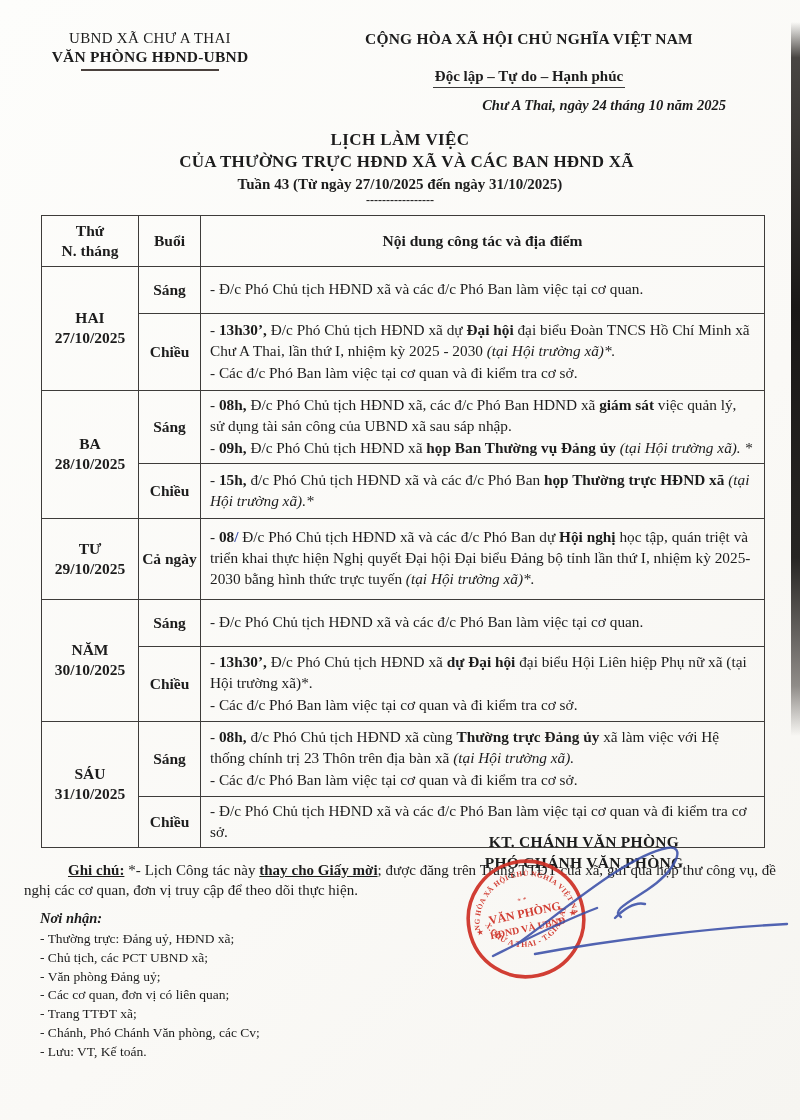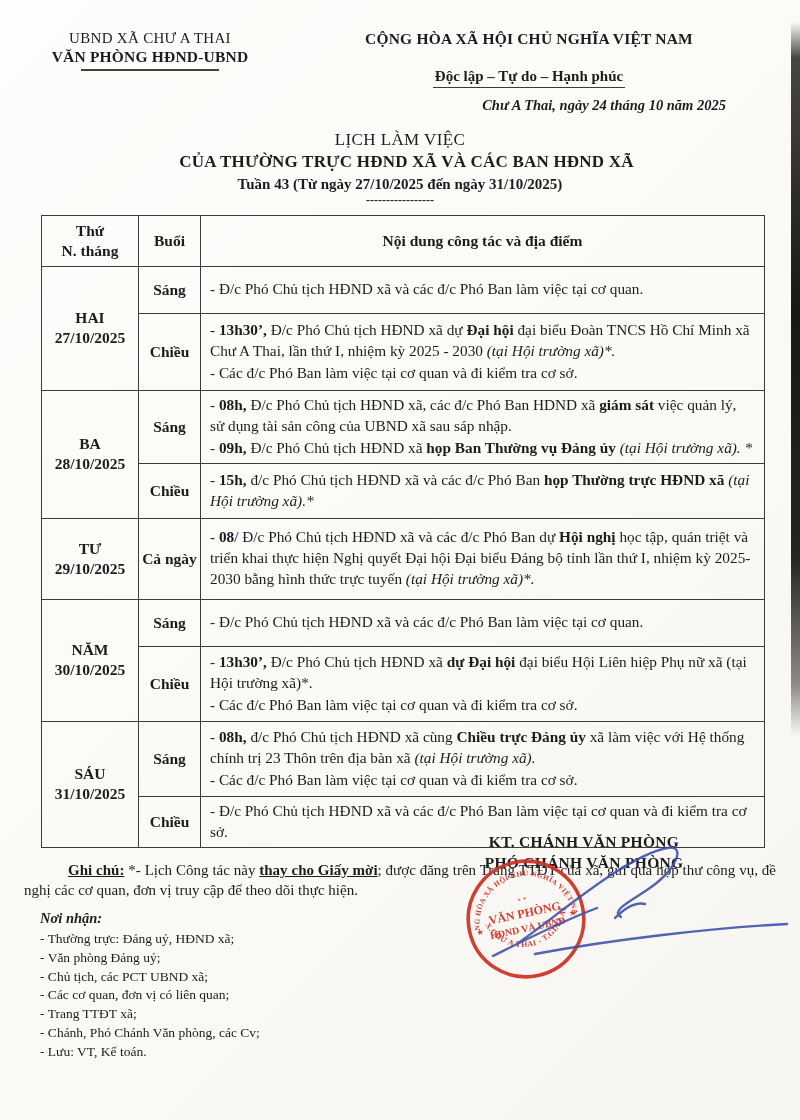--- a/index.html
+++ b/index.html
@@ -16,21 +16,21 @@
   .org .l2{font-size:15.5px; font-weight:bold; margin-top:1px; letter-spacing:.2px;}
   .org-underline{width:138px; border-top:2px solid #4a413d; margin:3px auto 0;}
   .national{flex:1; text-align:center; padding-right:42px;}
   .national .l1{font-size:15.5px; font-weight:bold; letter-spacing:.2px;}
   .national .l2{display:inline-block; font-size:15px; font-weight:bold; margin-top:2px;
                 border-bottom:1.5px solid #3a3a3a; padding:0 2px 2px;}
   .date-line{text-align:right; padding-right:74px; margin-top:9px;
              font-style:italic; font-weight:bold; font-size:14.5px;}
   
   .title{text-align:center; margin-top:15px; line-height:1.3;}
-  .title .t1{font-size:17px; font-weight:normal; letter-spacing:.4px;}
+  .title .t1{font-size:17px; font-weight:bold; letter-spacing:.4px;}
   .title .t2{font-size:17px; font-weight:bold; letter-spacing:.2px;padding-left:13px;}
   .title .t3{font-size:15px; font-weight:bold; margin-top:2px;}
   .title .divider{font-size:12px; font-weight:bold; line-height:10px; letter-spacing:0;}
   
   table.schedule{border-collapse:collapse; margin:10px 35px 12px 41px; width:724px;
                  table-layout:fixed;}
   .schedule th,.schedule td{border:1px solid #3e3c3a;}
   .schedule thead th{font-size:15.5px; font-weight:bold; padding:3px 2px; height:44px;}
   .th-day{width:92px; white-space:pre-line; line-height:1.25;}
   .th-session{width:57px;}
@@ -161,41 +161,41 @@
             <div class="line"><span>- Các đ/c Phó Ban làm việc tại cơ quan và đi kiểm tra cơ sở.</span></div>
           </td>
         </tr>
         <tr>
           <td class="day-cell" rowspan="2">
             <div>SÁU</div>
             <div>31/10/2025</div>
           </td>
           <td class="buoi-cell">Sáng</td>
           <td class="content-cell" style="height: 68px;">
-            <div class="line"><span>- </span><span class="sb">08h,</span><span> đ/c Phó Chủ tịch HĐND xã cùng </span><span class="sb">Chiều trực Đảng ủy</span><span> xã làm việc với Hệ thống chính trị 23 Thôn trên địa bàn xã </span><span class="si">(tại Hội trường xã).</span></div>
+            <div class="line"><span>- </span><span class="sb">08h,</span><span> đ/c Phó Chủ tịch HĐND xã cùng </span><span class="sb">Thường trực Đảng ủy</span><span> xã làm việc với Hệ thống chính trị 23 Thôn trên địa bàn xã </span><span class="si">(tại Hội trường xã).</span></div>
             <div class="line"><span>- Các đ/c Phó Ban làm việc tại cơ quan và đi kiểm tra cơ sở.</span></div>
           </td>
         </tr>
         <tr>
           <td class="buoi-cell">Chiều</td>
           <td class="content-cell" style="height: 44px;">
             <div class="line"><span>- Đ/c Phó Chủ tịch HĐND xã và các đ/c Phó Ban làm việc tại cơ quan và đi kiểm tra cơ sở.</span></div>
           </td>
         </tr>
       </tbody>
   </table>
 
   <div class="note"><span class="sb su">Ghi chú:</span><span> *- Lịch Công tác này </span><span class="sb su">thay cho Giấy mời</span><span>; được đăng trên Trang TTĐT của xã, gửi qua hộp thư công vụ, đề nghị các cơ quan, đơn vị truy cập để theo dõi thực hiện.</span></div>
 
   <div class="recipients">
     <div class="rt">Nơi nhận:</div>
     <ul>
         <li>- Thường trực: Đảng uỷ, HĐND xã;</li>
+        <li>- Chủ tịch, các PCT UBND xã;</li>
         <li>- Văn phòng Đảng uỷ;</li>
-        <li>- Chủ tịch, các PCT UBND xã;</li>
         <li>- Các cơ quan, đơn vị có liên quan;</li>
         <li>- Trang TTĐT xã;</li>
         <li>- Chánh, Phó Chánh Văn phòng, các Cv;</li>
         <li>- Lưu: VT, Kế toán.</li>
       </ul>
   </div>
 
   <div class="sign">
     <div class="s1">KT. CHÁNH VĂN PHÒNG</div>
     <div class="s2">PHÓ CHÁNH VĂN PHÒNG</div>

